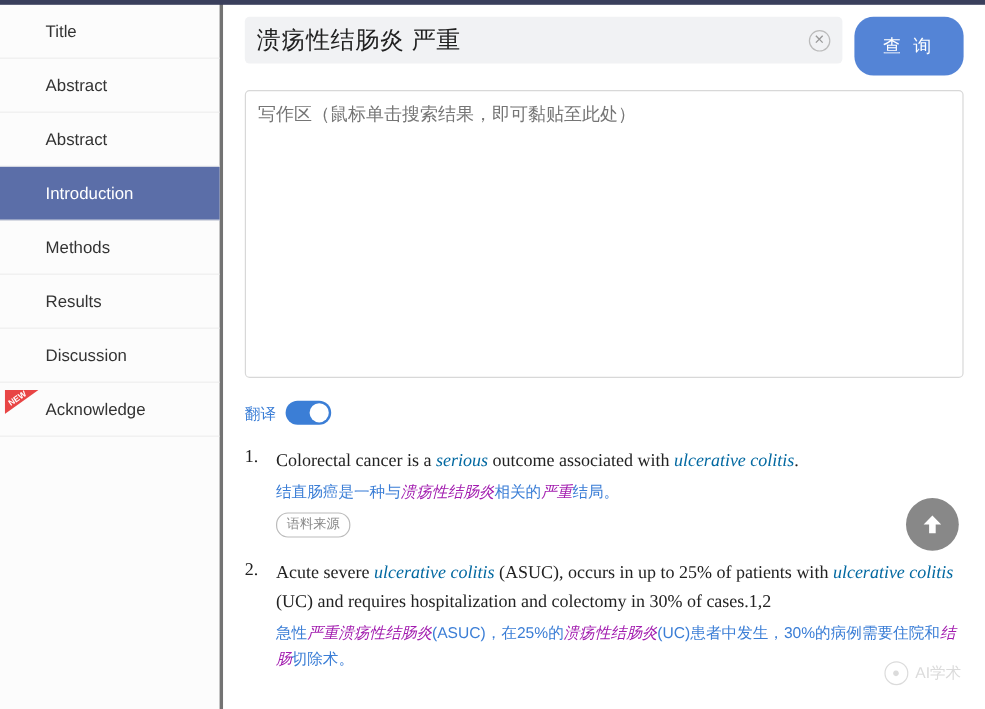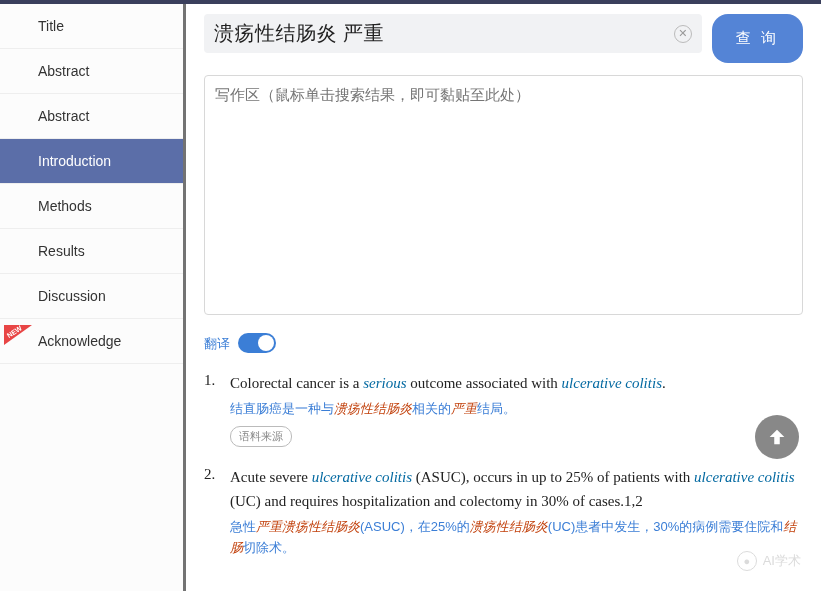--- a/index.html
+++ b/index.html
@@ -27,21 +27,21 @@
     .toggle { width: 38px; height: 20px; background: #3b7ed6; border-radius: 10px; position: relative; cursor: pointer; }
     .toggle::after { content: ''; position: absolute; right: 2px; top: 2px; width: 16px; height: 16px; background: #fff; border-radius: 50%; }
     
     .results { font-size: 14px; color: #222; }
     .result-item { display: flex; margin-bottom: 18px; gap: 10px; }
     .result-num { font-family: Georgia, serif; font-size: 15px; min-width: 16px; padding-top: 1px; }
     .result-body { flex: 1; line-height: 1.6; }
     .result-body .en { font-family: Georgia, serif; font-size: 15px; color: #222; }
     .result-body .en em { color: #0369a1; font-style: italic; }
     .result-body .zh { color: #3b7ed6; font-size: 13px; margin-top: 4px; }
-    .result-body .zh em { color: #c2410c; }
+    .result-body .zh em { color: #a21caf; }
     .source-tag { display: inline-block; border: 1px solid #bbb; border-radius: 10px; padding: 1px 8px; font-size: 11px; color: #888; margin-top: 6px; font-family: Liberation Serif, serif; }
     
     .scroll-top { position: absolute; right: 22px; top: 415px; width: 44px; height: 44px; background: #888; border-radius: 50%; display: flex; align-items: center; justify-content: center; color: #fff; font-size: 24px; cursor: pointer; }
     
     .watermark { position: absolute; right: 20px; bottom: 20px; display: flex; align-items: center; gap: 6px; color: #ccc; font-size: 13px; opacity: 0.7; }
     .wm-icon { width: 20px; height: 20px; border: 1px solid #ccc; border-radius: 50%; display: flex; align-items: center; justify-content: center; font-size: 11px; }
   </style>
 </head>
 <body>
 

